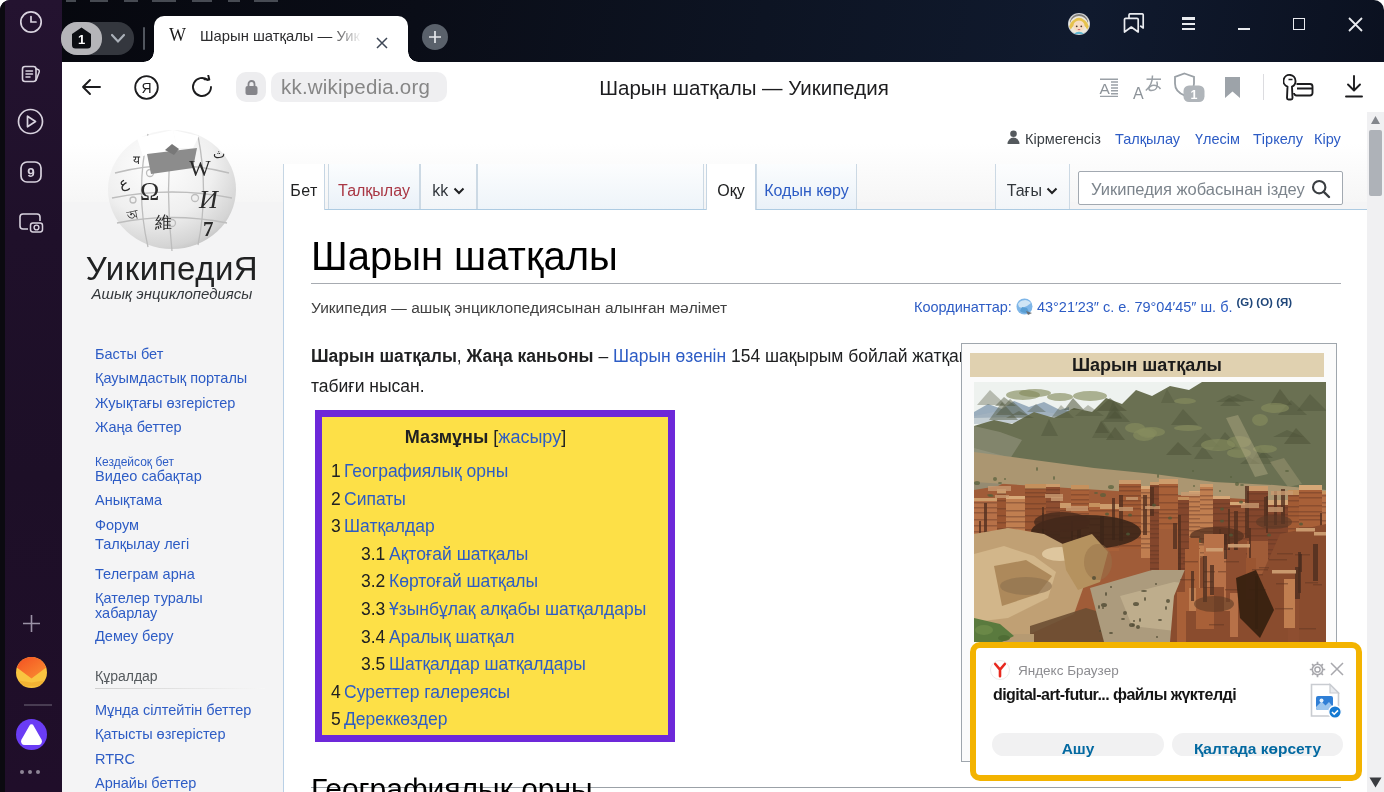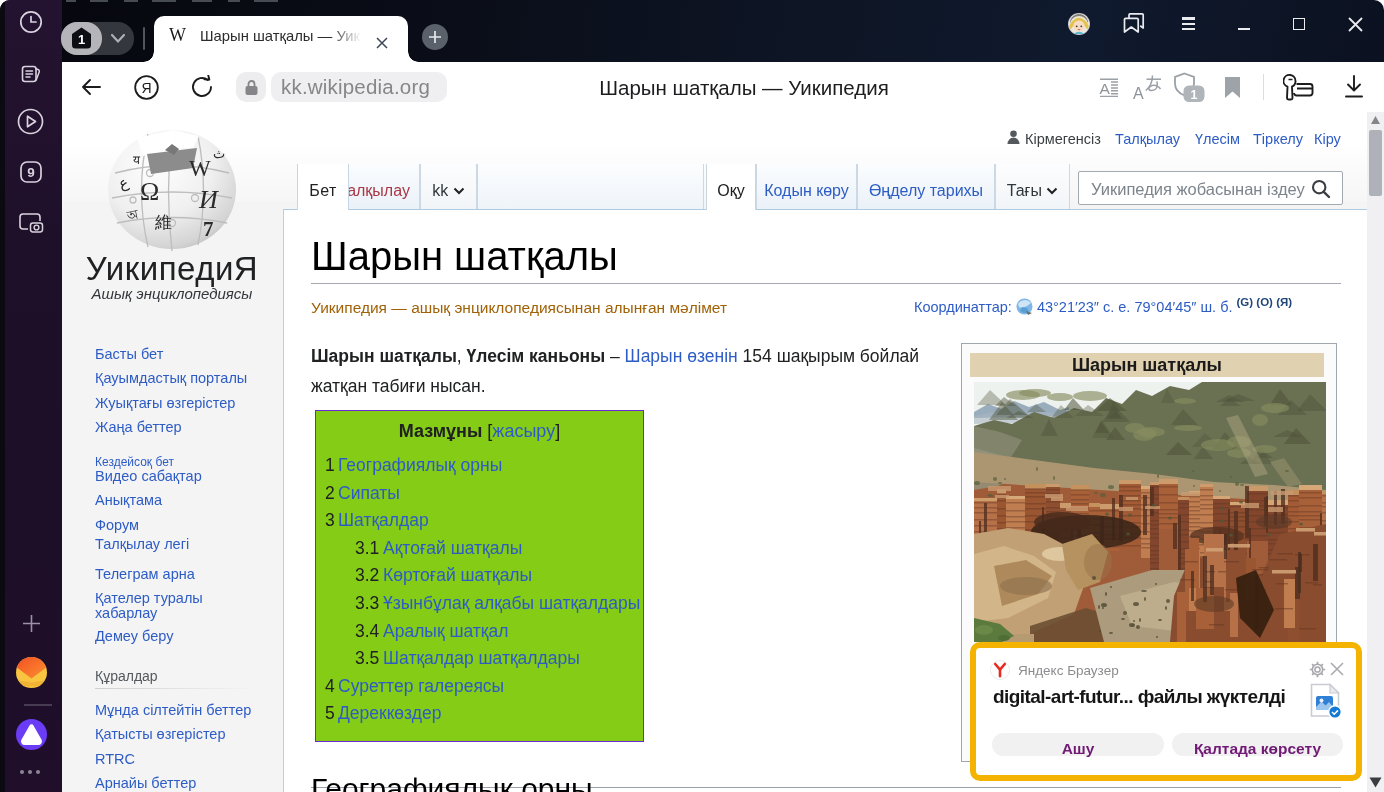--- a/index.html
+++ b/index.html
@@ -26,21 +26,21 @@
 .wtab{position:absolute;top:52px;height:45px;border-left:1px solid #ccd9e4;border-right:1px solid #ccd9e4;background:linear-gradient(#fbfdfe,#eaf1f8)}
 .wtab.on{background:#fff;border-color:#c6d6e4;height:46px;z-index:2}
 .wtab span{display:block;padding-top:18px;text-align:center;font-size:16px}
 a,.bl{color:#2d5cc5;text-decoration:none}
 .serif{font-family:Liberation Sans, sans-serif}
 
 #sbar{position:absolute;left:1367px;top:112px;width:17px;height:680px;background:#f0f0f2}
 #sthumb{position:absolute;left:1369px;top:130px;width:13px;height:66px;background:#aeb2b8;border-radius:2px}
 
 #popup{position:absolute;left:970px;top:642px;width:392px;height:139px;background:#fff;border:6px solid #f3b300;border-radius:10px}
-.btn{position:absolute;height:23px;background:#f1f1f2;border-radius:12px;font-size:15.5px;font-weight:bold;color:#701a75;text-align:center;line-height:31px}
+.btn{position:absolute;height:23px;background:#f1f1f2;border-radius:12px;font-size:15.5px;font-weight:bold;color:#0369a1;text-align:center;line-height:31px}
 </style></head>
 <body>
 <div id="stage">
 <div id="chrome">
  <div id="topbar"></div>
  <div id="sidebar"></div>
 
 <svg class="abs" style="left:19px;top:10px" width="24" height="24" viewBox="0 0 24 24">
  <circle cx="12" cy="12" r="10.2" fill="none" stroke="#d8d2de" stroke-width="1.7"></circle>
  <path d="M12 6.5 V12 H17" fill="none" stroke="#d8d2de" stroke-width="1.7" stroke-linecap="round"></path>
@@ -204,42 +204,39 @@
 <svg class="abs" style="left:945px;top:18px" width="13" height="14" viewBox="0 0 13 14">
  <circle cx="6.5" cy="3.8" r="3.3" fill="#54595d"></circle>
  <path d="M0.5 14 a6 6.5 0 0 1 12 0 Z" fill="#54595d"></path>
 </svg>
 <div class="abs" style="left:963px;top:19px;font-size:14.5px;color:#3a3f44">Кірмегенсіз</div>
 <div class="abs bl" style="left:1053px;top:19px;font-size:14.5px">Талқылау</div>
 <div class="abs bl" style="left:1133px;top:19px;font-size:14.5px">Үлесім</div>
 <div class="abs bl" style="left:1191px;top:19px;font-size:14.5px">Тіркелу</div>
 <div class="abs bl" style="left:1252px;top:19px;font-size:14.5px">Кіру</div>
 
-<div class="wtab on" style="left:235px;width:52px">
+<div class="wtab on" style="left:221px;width:42px">
           <span style="color:#202122;letter-spacing:.4px">Бет</span>
         </div>
 <div class="wtab" style="left:266px;width:92px">
           <span style="color:#a93744">Талқылау</span>
         </div>
 <div class="wtab" style="left:358px;width:57px;background:linear-gradient(#fcfdfe,#f2f5f8)">
           <span style="color:#32373c">kk <svg width="12" height="8" viewBox="0 0 12 8" style="vertical-align:1px">
               <path d="M1.5 1.5 L6 6 L10.5 1.5" fill="none" stroke="#202122" stroke-width="2"></path>
             </svg></span>
         </div>
 <div class="wtab" style="left:415px;width:227px;background:linear-gradient(#fcfdfe,#eef4f9)">
           <span></span>
         </div>
 <div class="wtab on" style="left:644px;width:50px">
           <span style="color:#202122">Оқу</span>
         </div>
 <div class="wtab" style="left:694px;width:101px">
           <span class="bl">Кодын көру</span>
-        </div>
-<div class="wtab" style="left:795px;width:138px">
-          <span class="bl">Өңделу тарихы</span>
         </div>
 <div class="wtab" style="left:933px;width:75px;background:linear-gradient(#fcfdfe,#f2f5f8)">
           <span style="color:#32373c">Тағы <svg width="12" height="8" viewBox="0 0 12 8" style="vertical-align:1px">
               <path d="M1.5 1.5 L6 6 L10.5 1.5" fill="none" stroke="#202122" stroke-width="2"></path>
             </svg></span>
         </div>
 <div class="abs" style="left:1016px;top:59px;width:265px;height:34px;background:#fff;border:1px solid #a2a9b1;border-radius:2px"></div>
 <div class="abs" style="left:1029px;top:68px;font-size:16.5px;color:#7c848c">Уикипедия жобасынан іздеу</div>
 <svg class="abs" style="left:1249px;top:67px" width="20" height="20" viewBox="0 0 20 20">
  <circle cx="8.2" cy="8.2" r="6.2" fill="none" stroke="#3a3e42" stroke-width="2.1"></circle>
@@ -303,37 +300,37 @@
         <div class="abs bl" style="left:33px;top:515.5px;font-size:14.5px">Демеу беру</div>
         <div class="abs" style="left:33px;top:556px;font-size:14px;color:#54595d">Құралдар</div>
         <div class="abs" style="left:33px;top:576px;width:170px;height:1px;background:linear-gradient(90deg,#cfcfcf,#f6f6f6)"></div>
         <div class="abs bl" style="left:33px;top:590px;font-size:14.5px">Мұнда сілтейтін беттер</div>
         <div class="abs bl" style="left:33px;top:614.4px;font-size:14.5px">Қатысты өзгерістер</div>
         <div class="abs bl" style="left:33px;top:638.8px;font-size:14.5px">RTRC</div>
         <div class="abs bl" style="left:33px;top:663.2px;font-size:14.5px">Арнайы беттер</div>
 
 <div class="abs serif" style="left:249px;top:124px;font-size:40px;color:#000;line-height:40px">Шарын шатқалы</div>
 <div class="abs" style="left:249px;top:170.5px;width:1030px;height:1px;background:#a7abb1"></div>
-<div class="abs" style="left:249px;top:187px;font-size:15.5px;color:#a16207">Уикипедия — ашық энциклопедиясынан алынған мәлімет</div>
+<div class="abs" style="left:249px;top:187px;font-size:15.5px;color:#404040">Уикипедия — ашық энциклопедиясынан алынған мәлімет</div>
 
 <div class="abs" style="left:849px;top:184px;width:384px;text-align:center;font-size:14.5px;white-space:nowrap">
  <span class="bl">Координаттар:</span>
  <svg width="17" height="17" viewBox="0 0 17 17" style="vertical-align:-3px">
             <circle cx="8.5" cy="8.5" r="8" fill="#7eb6e8"></circle>
             <path d="M2 6 a8 8 0 0 1 13 -1 l-4 3 -5 2 -3 -1 Z" fill="#cfe5f5"></path>
             <path d="M4 13 a8 8 0 0 0 9 1 l-2 -4 -5 -1 Z" fill="#5a9fd4"></path>
             <path d="M10 13 l6 2 -4 2 z" fill="#6b7075"></path>
           </svg>
  <span class="bl">43°21′23″ с. е. 79°04′45″ ш. б.</span>
  <span class="serif" style="font-size:11.5px;font-weight:bold;color:#20477a;vertical-align:6px">(G) (O) (Я)</span>
 </div>
 
-<div class="abs" style="left:249px;top:230px;width:660px;font-size:17.5px;line-height:29.5px;color:#202122"><b>Шарын шатқалы</b>, <b>Үлесім каньоны</b> – <span class="bl">Шарын өзенін</span> 154 шақырым бойлай жатқан табиғи нысан.</div>
-
-<div class="abs" style="left:253px;top:298px;width:329px;height:332px;background:#84cc16;border:1px solid #6d28d9">
+<div class="abs" style="left:249px;top:230px;width:660px;font-size:17.5px;line-height:29.5px;color:#202122"><b>Шарын шатқалы</b>, <b>Жаңа каньоны</b> – <span class="bl">Шарын өзенін</span> 154 шақырым бойлай жатқан табиғи нысан.</div>
+
+<div class="abs" style="left:253px;top:298px;width:360px;height:332px;background:#fde047;border:7px solid #6d28d9">
  <div class="abs" style="left:0;top:10px;width:327px;text-align:center;font-size:18px;color:#202122"><b>Мазмұны</b> <span style="color:#202122">[</span><span class="bl">жасыру</span><span style="color:#202122">]</span></div>
  <div class="abs" style="left:9px;top:44px;font-size:17.5px;color:#202122">1</div>
           <div class="abs bl" style="left:22px;top:44px;font-size:17.5px">Географиялық орны</div>
           <div class="abs" style="left:9px;top:71.6px;font-size:17.5px;color:#202122">2</div>
           <div class="abs bl" style="left:22px;top:71.6px;font-size:17.5px">Сипаты</div>
           <div class="abs" style="left:9px;top:99.2px;font-size:17.5px;color:#202122">3</div>
           <div class="abs bl" style="left:22px;top:99.2px;font-size:17.5px">Шатқалдар</div>
           <div class="abs" style="left:39px;top:126.8px;font-size:17.5px;color:#202122">3.1</div>
           <div class="abs bl" style="left:67px;top:126.8px;font-size:17.5px">Ақтоғай шатқалы</div>
           <div class="abs" style="left:39px;top:154.4px;font-size:17.5px;color:#202122">3.2</div>
@@ -927,21 +924,21 @@
 <svg class="abs" style="left:1309px;top:661px" width="17" height="17" viewBox="0 0 17 17">
  <circle cx="8.5" cy="8.5" r="2.6" fill="none" stroke="#a8a8ad" stroke-width="1.5"></circle>
  <circle cx="8.5" cy="8.5" r="5.2" fill="none" stroke="#a8a8ad" stroke-width="1.6"></circle>
  <g stroke="#a8a8ad" stroke-width="1.7">
   <path d="M8.5 0.8 V3 M8.5 14 V16.2 M0.8 8.5 H3 M14 8.5 H16.2 M3.1 3.1 L4.6 4.6 M12.4 12.4 L13.9 13.9 M13.9 3.1 L12.4 4.6 M4.6 12.4 L3.1 13.9"></path>
  </g>
 </svg>
 <svg class="abs" style="left:1330px;top:662px" width="14" height="14" viewBox="0 0 14 14">
  <path d="M1 1 L13 13 M13 1 L1 13" stroke="#a8a8ad" stroke-width="1.5"></path>
 </svg>
-<div class="abs" style="left:993px;top:686px;font-size:19px;font-weight:bold;color:#151515;letter-spacing:-0.55px">digital-art-futur... файлы жүктелді</div>
+<div class="abs" style="left:993px;top:686px;font-size:16px;font-weight:bold;color:#151515;letter-spacing:-0.55px">digital-art-futur... файлы жүктелді</div>
 <svg class="abs" style="left:1310px;top:683px" width="32" height="36" viewBox="0 0 32 36">
  <path d="M1.5 1.5 H20 L28.5 10 V33 H1.5 Z" fill="#fff" stroke="#c9ccd1" stroke-width="1.6"></path>
  <path d="M20 1.5 V10 H28.5 Z" fill="#e9ebee" stroke="#c9ccd1" stroke-width="1.2"></path>
  <rect x="6" y="13" width="17" height="14" rx="2" fill="#2f7fd6"></rect>
  <path d="M6 24 l5.5 -5.5 4 4 3.5 -3.5 4 5 v1 a2 2 0 0 1 -2 2 H8 a2 2 0 0 1 -2 -2 Z" fill="#9cc6ee"></path>
  <circle cx="11.5" cy="17.5" r="2" fill="#e8f2fb"></circle>
  <circle cx="25" cy="29" r="6.3" fill="#1479d2" stroke="#fff" stroke-width="1.4"></circle>
  <path d="M22 29 l2.2 2.2 L28 27.4" fill="none" stroke="#fff" stroke-width="1.6"></path>
 </svg>
 <div class="btn" style="left:992px;top:733px;width:172px">Ашу</div>

